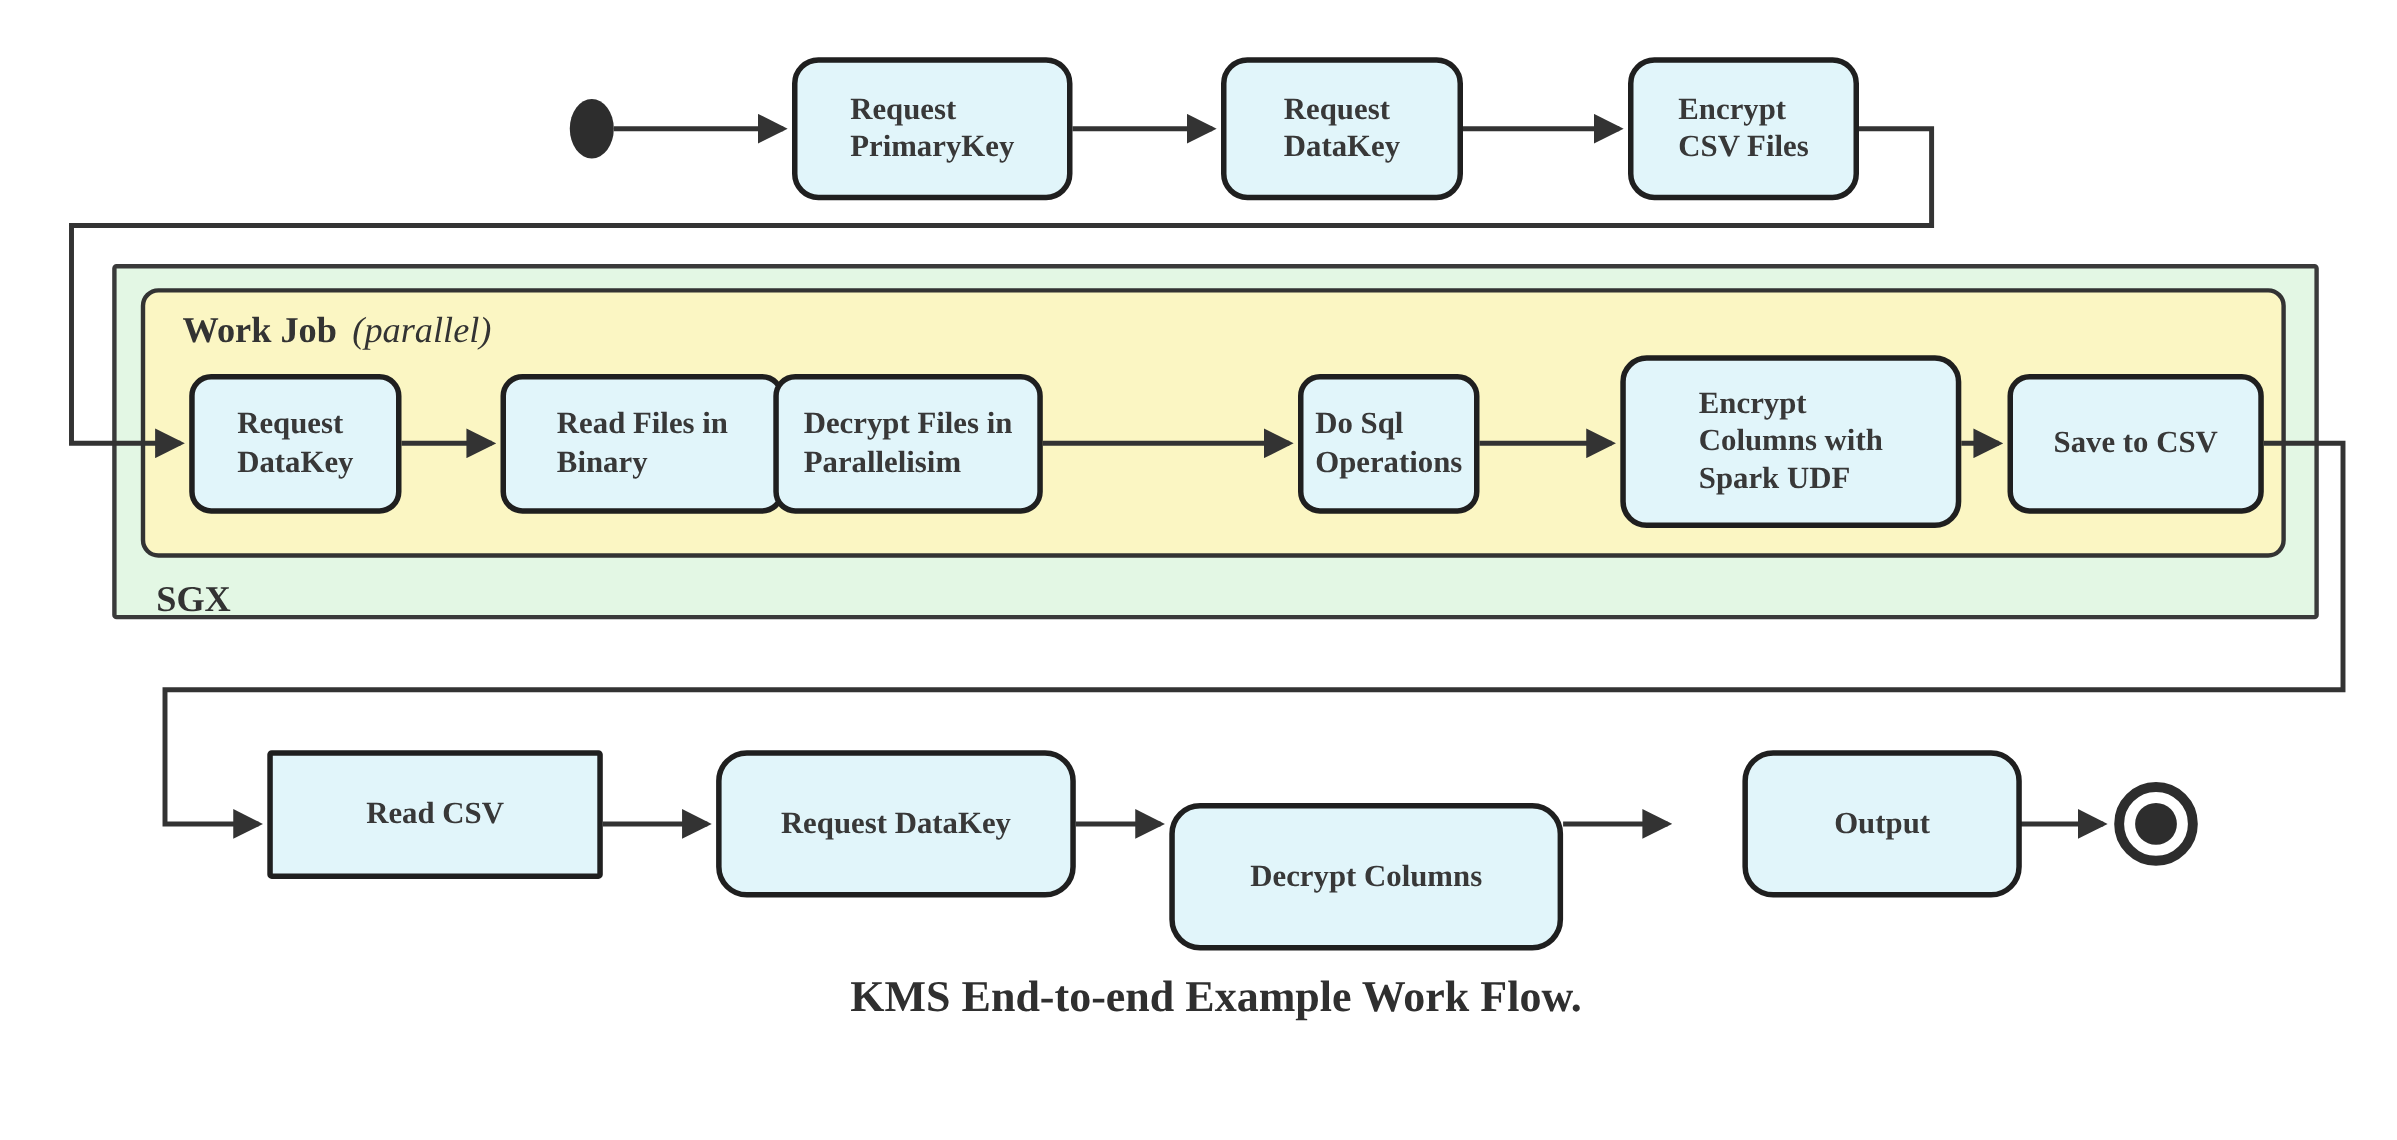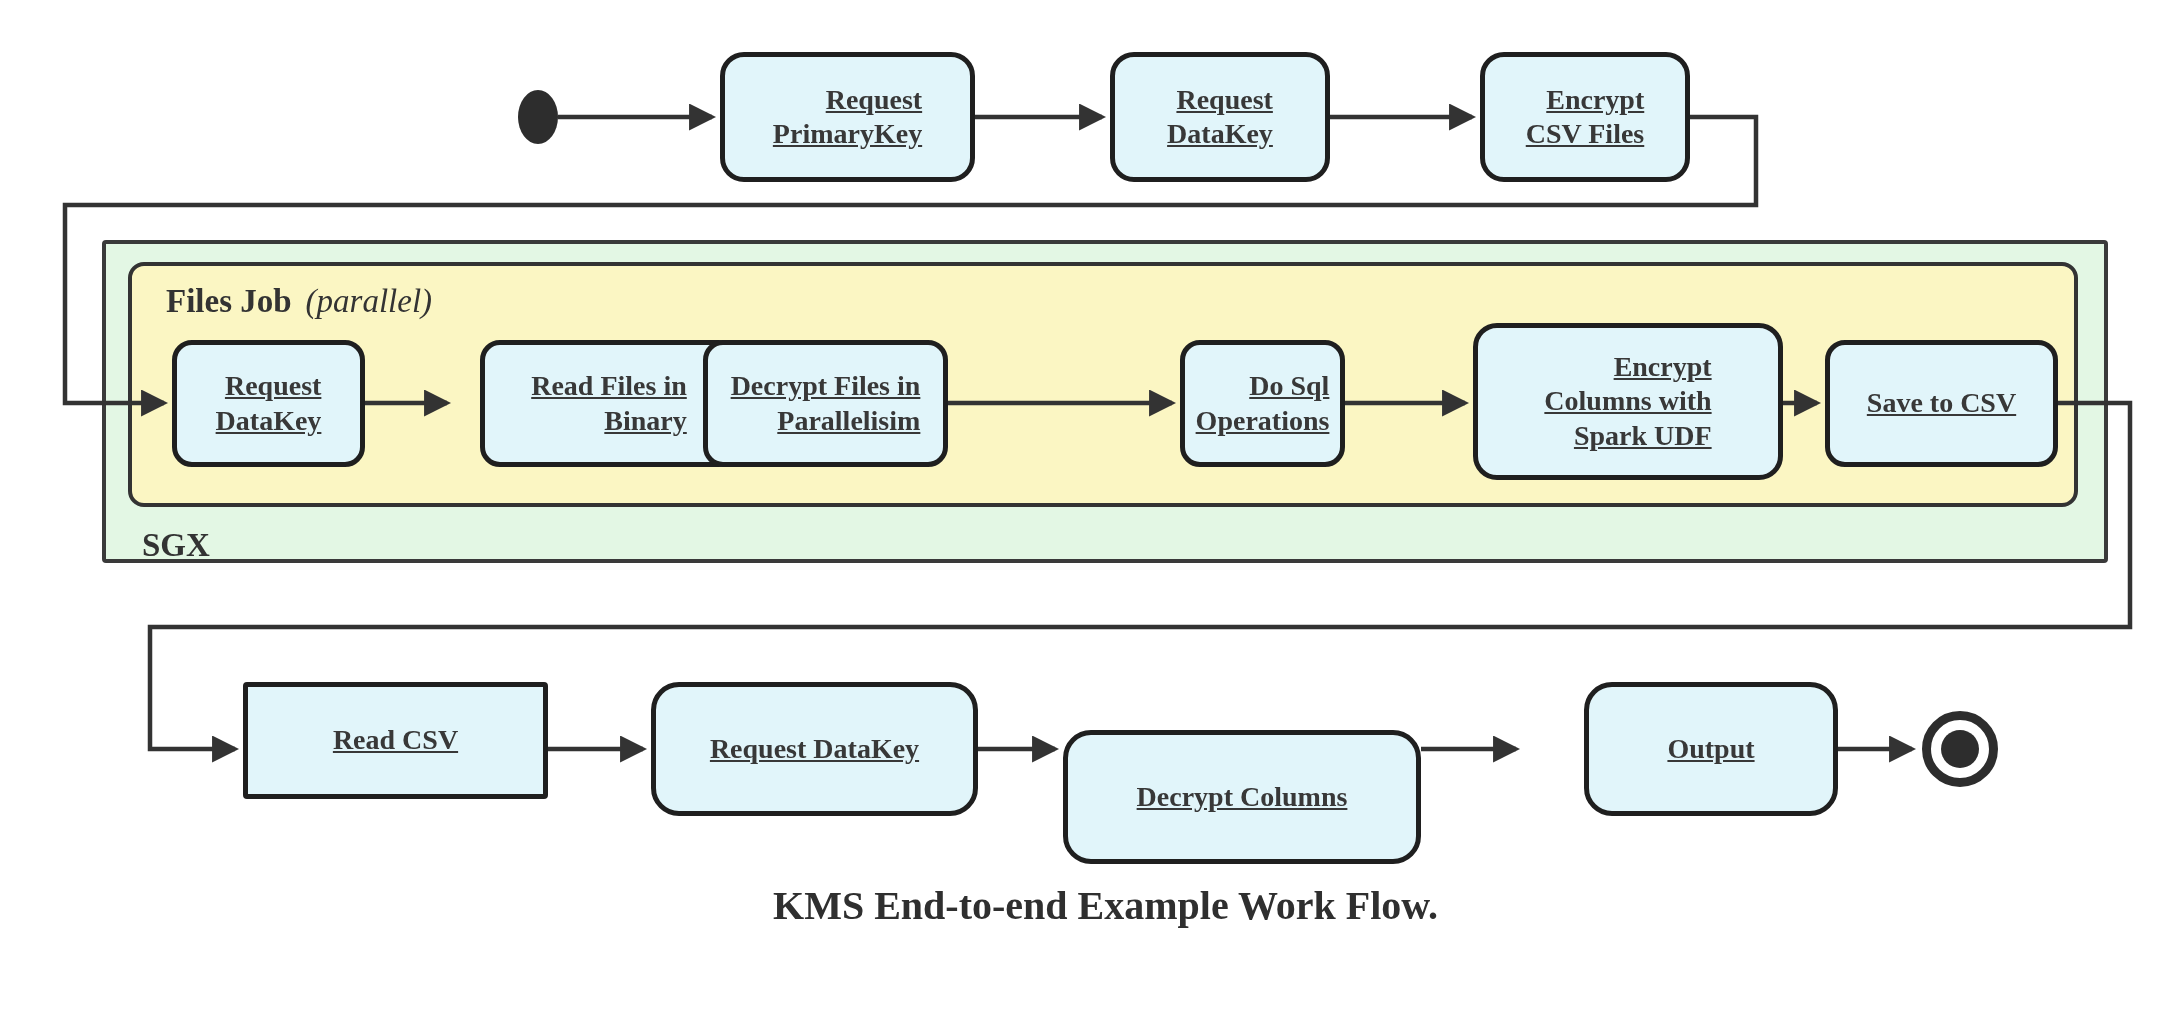--- a/index.html
+++ b/index.html
@@ -22,21 +22,21 @@
     white-space:nowrap;
   }
   .spark-label{left:166px;top:283px;}
   .spark-label .italic-part{font-weight:normal;font-style:italic;margin-left:14px;}
   .sgx-label{left:142px;top:514px;margin-top:13px;}
   .node{
     position:absolute;box-sizing:border-box;z-index:4;
     background:#e1f5fa;border:5px solid #1f1f1f;border-radius:24px;
     display:flex;align-items:center;justify-content:center;
     color:#383838;font-weight:bold;font-size:28px;line-height:1.22;
-    text-align:right;white-space:pre-line;text-decoration:underline;
+    text-align:left;white-space:pre-line;
   }
   .start-node{
     position:absolute;left:518px;top:90px;width:40px;height:54px;
     background:#2d2d2d;border-radius:50%;z-index:4;
   }
   .end-node{
     position:absolute;left:1922px;top:711px;width:76px;height:76px;
     box-sizing:border-box;border:9px solid #2d2d2d;border-radius:50%;
     background:#ffffff;z-index:4;display:flex;align-items:center;justify-content:center;
   }
@@ -48,21 +48,21 @@
 </style>
 </head>
 <body>
 
 <div class="canvas">
 
   <div class="container-box sgx"></div>
   <div class="container-box spark"></div>
 
   <div class="container-label spark-label">
-    <span>Files Job</span><span class="italic-part">(parallel)</span>
+    <span>Work Job</span><span class="italic-part">(parallel)</span>
   </div>
   <div class="container-label sgx-label">SGX</div>
 
   <svg class="edges" width="2179" height="1036" viewBox="0 0 2179 1036">
     <defs>
       <marker id="ah" viewBox="0 0 10 10" refX="8.5" refY="5" markerWidth="6" markerHeight="6" orient="auto">
         <path d="M0 0 L10 5 L0 10 z" fill="#333333"></path>
       </marker>
     </defs>
     <g stroke="#333333" stroke-width="4.5" fill="none">
@@ -95,21 +95,21 @@
   </div>
   <div class="node" style="left:1480px;top:52px;width:210px;height:130px;">
     <span>Encrypt
 CSV Files</span>
   </div>
 
   <div class="node" style="left:172px;top:340px;width:193px;height:127px;border-radius:20px;">
     <span>Request
 DataKey</span>
   </div>
-  <div class="node" style="left:480px;top:340px;width:258px;height:127px;border-radius:20px;">
+  <div class="node" style="left:455px;top:340px;width:258px;height:127px;border-radius:20px;">
     <span>Read Files in
 Binary</span>
   </div>
   <div class="node" style="left:703px;top:340px;width:245px;height:127px;border-radius:20px;">
     <span>Decrypt Files in
 Parallelisim</span>
   </div>
   <div class="node" style="left:1180px;top:340px;width:165px;height:127px;border-radius:20px;">
     <span>Do Sql
 Operations</span>

